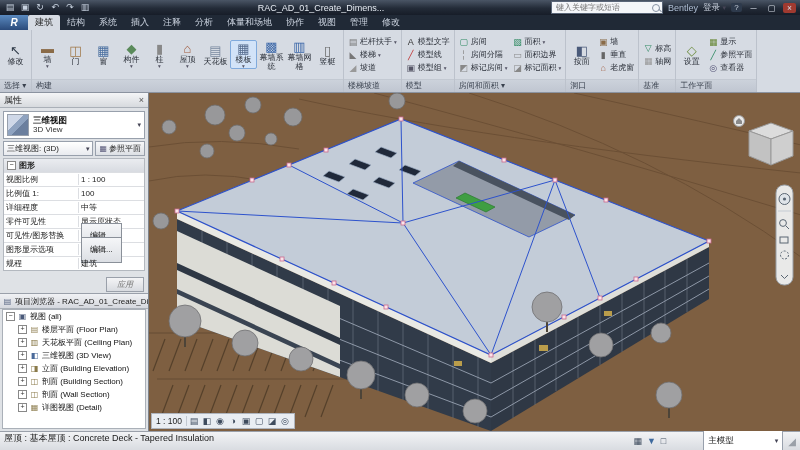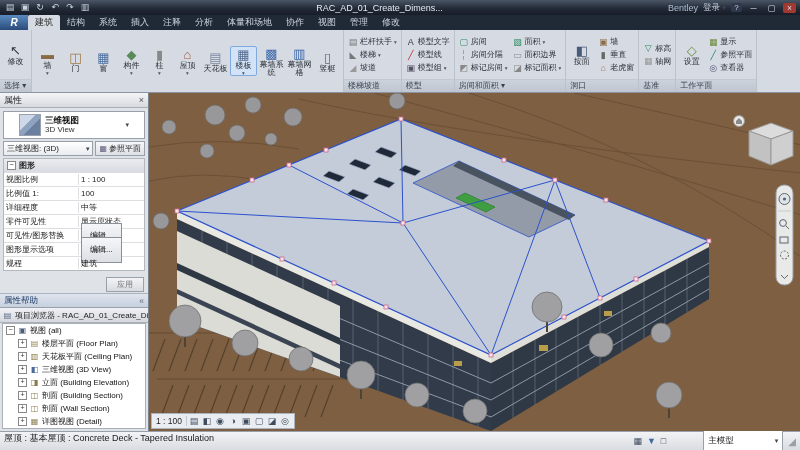--- a/index.html
+++ b/index.html
@@ -49,21 +49,21 @@
   .tsmall .arr{font-size:5.5px;color:#556;}
 
   
   .mainrow{flex:1;display:flex;min-height:0;}
   .leftcol{width:148px;display:flex;flex-direction:column;background:#dfe2e6;border-right:1px solid #7d838c;min-height:0;overflow:hidden;}
 
   
   .p-head{height:14px;display:flex;align-items:center;justify-content:space-between;padding:0 4px;
     background:linear-gradient(#f4f5f7,#d7dade);border-bottom:1px solid #aab0b8;font-size:9px;color:#222;}
   .p-head .x{color:#555;font-size:9px;}
-  .type-sel{margin:3px 3px 2px;background:#fff;border:1px solid #98a0ac;height:26px;display:flex;align-items:center;gap:4px;padding:0 15px;}
+  .type-sel{margin:3px 3px 2px;background:#fff;border:1px solid #98a0ac;height:26px;display:flex;align-items:center;gap:4px;padding:0 3px;}
   .type-icon{width:20px;height:20px;border:1px solid #98a0ac;
     background:linear-gradient(135deg,#cfd8e8 0 40%,#8fa3c0 40% 60%,#6b7f9e 60%);}
   .type-lines{flex:1;display:flex;flex-direction:column;line-height:10px;}
   .type-lines b{font-size:8.5px;color:#111;font-weight:bold;}
   .type-lines i{font-size:8px;color:#333;font-style:normal;}
   .dd{font-size:7px;color:#445;}
   .inst-row{display:flex;gap:2px;margin:0 3px 2px;}
   .inst{flex:1;display:flex;align-items:center;justify-content:space-between;border:1px solid #98a0ac;
     background:linear-gradient(#fff,#e9ebef);font-size:8px;padding:0 3px;height:13px;color:#222;}
   .etype{display:flex;align-items:center;gap:2px;border:1px solid #98a0ac;background:linear-gradient(#f7f8fa,#dde0e5);
@@ -72,21 +72,21 @@
   .pgrid{margin:0 3px;border:1px solid #b3b8bf;background:#fff;font-size:8px;}
   .pgroup{display:flex;align-items:center;gap:3px;background:linear-gradient(#eaecf0,#d8dbe1);
     padding:0 3px;height:13px;font-weight:bold;color:#222;}
   .pgroup .minus{width:7px;height:7px;border:1px solid #888;line-height:5px;text-align:center;font-size:7px;background:#fff;font-weight:normal;}
   .grow{display:flex;height:13px;align-items:center;border-top:1px solid #dcdee2;}
   .glabel{width:70px;padding:0 2px;border-right:1px solid #dcdee2;color:#222;white-space:nowrap;overflow:hidden;}
   .gval{flex:1;padding:0 2px;color:#222;white-space:nowrap;overflow:hidden;}
   .gbtn{flex:0 0 auto;margin:1px 2px;border:1px solid #8a9099;background:linear-gradient(#f5f6f8,#dcdfe4);padding:7px 8px;line-height:10px;}
   .apply-row{text-align:right;padding:2px 4px 1px;}
   .apply{border:1px solid #9aa0aa;background:linear-gradient(#f4f4f6,#d8dbe0);font-size:8px;color:#777;
-    padding:1px 10px;font-family:inherit;}
+    padding:1px 10px;font-family:inherit;font-style:italic;}
   .p-help{height:13px;display:flex;align-items:center;justify-content:space-between;padding:0 4px;
     background:linear-gradient(#dfe5ee,#c6d0df);border-top:1px solid #aab2bd;font-size:8.5px;color:#1d3a66;}
   .p-help .chev2{color:#667;}
 
   
   .pb{flex:1;display:flex;flex-direction:column;min-height:0;border-top:1px solid #9aa0aa;}
   .pb-head{height:14px;display:flex;align-items:center;gap:3px;padding:0 3px;
     background:linear-gradient(#f0f1f4,#d5d8de);border-bottom:1px solid #aab0b8;font-size:8px;color:#222;white-space:nowrap;overflow:hidden;}
   .pb-tree{flex:1;margin:0 2px 2px;background:#fff;border:1px solid #aab0b8;overflow:hidden;font-size:8px;}
   .titem{display:flex;align-items:center;gap:3px;height:13px;white-space:nowrap;cursor:default;color:#111;}
@@ -120,20 +120,24 @@
     <div class="tb-left">
         <span class="qicon" style="color: rgb(200, 210, 224);">▤</span>
         <span class="qicon" style="color: rgb(200, 210, 224);">▣</span>
         <span class="qicon" style="color: rgb(200, 210, 224);">↻</span>
         <span class="qicon" style="color: rgb(200, 210, 224);">↶</span>
         <span class="qicon" style="color: rgb(200, 210, 224);">↷</span>
         <span class="qicon" style="color: rgb(200, 210, 224);">▥</span>
       </div>
     <div class="tb-center">RAC_AD_01_Create_Dimens...</div>
     <div class="tb-right">
+      <span class="searchbox">
+        <input placeholder="键入关键字或短语" style="">
+        <span class="mag"></span>
+      </span>
       <span class="brand">Bentley</span>
       <span class="signin"><span>登录</span> <span class="dd">▾</span></span>
       <span class="helpbtn">?</span>
       <span class="winbtn">─</span>
       <span class="winbtn">▢</span>
       <span class="winbtn close">×</span>
     </div>
   </div>
 
   <div class="tabrow">
@@ -208,20 +212,21 @@
           </div>
           <div class="tbig">
             <span class="ticon" style="color: rgb(58, 102, 168);">▥</span>
             <span class="tlabel">幕墙网格</span>
           </div>
           <div class="tbig">
             <span class="ticon" style="color: rgb(102, 102, 102);">▯</span>
             <span class="tlabel">竖梃</span>
           </div>
         </div>
+        <div class="rlabel">构建</div>
       </div>
       <div class="rpanel">
         <div class="rtools">
           <div class="tcol">
             <div class="tsmall">
               <span class="ticon" style="color: rgb(119, 119, 119);">▤</span>
               <span class="tlabel">栏杆扶手</span>
               <span class="arr">▾</span>
             </div>
             <div class="tsmall">
@@ -414,24 +419,20 @@
               </div>
               <div class="grow">
                 <span class="glabel">规程</span>
                 <span class="gval">建筑</span>
               </div>
             </div>
         </div>
         <div class="apply-row">
           <button class="apply">应用</button>
         </div>
-        <div class="p-help">
-          <span>属性帮助</span>
-          <span class="chev2">«</span>
-        </div>
       </div>
 
       <div class="pb">
         <div class="pb-head">
           <span class="ticn" style="color:#4a5a7a">▤</span>
           <span>项目浏览器 - RAC_AD_01_Create_Dim...</span>
         </div>
         <div class="pb-tree" id="pb-tree">
             <div class="titem" style="padding-left: 3px;">
               <span class="twist">−</span>

